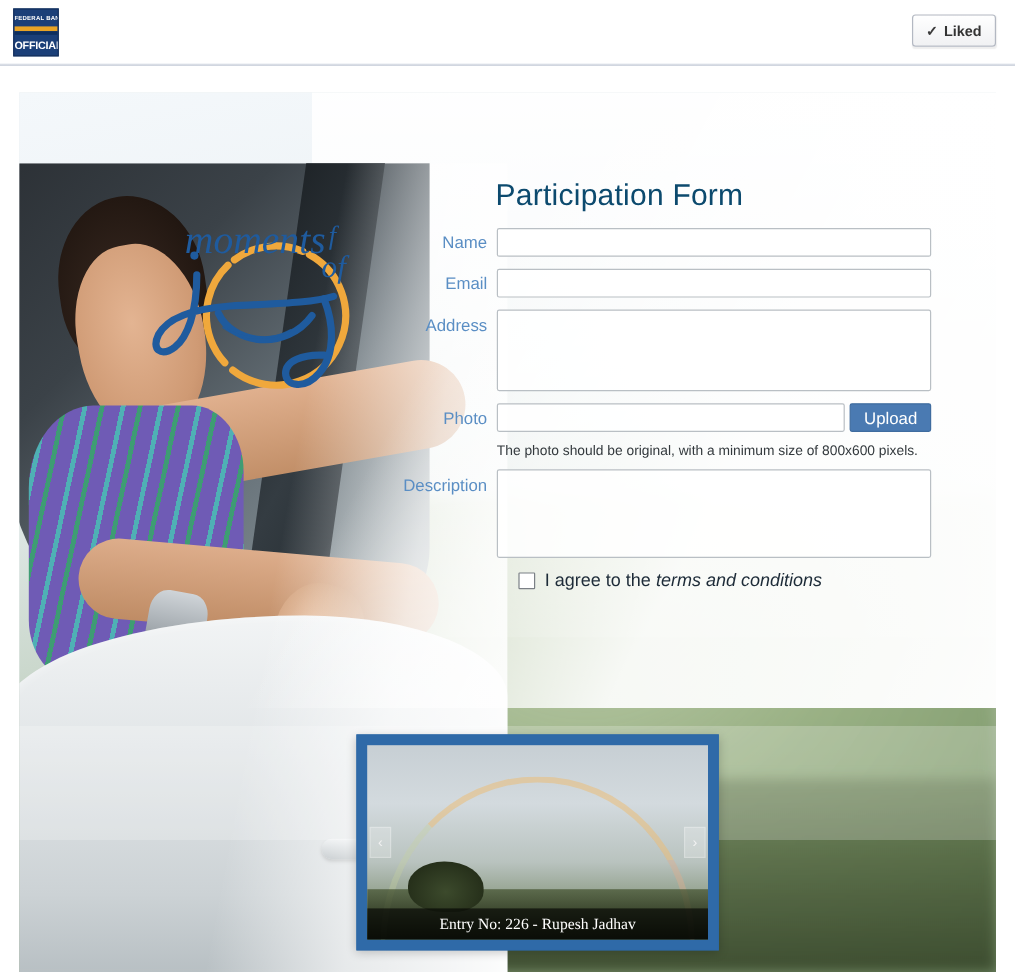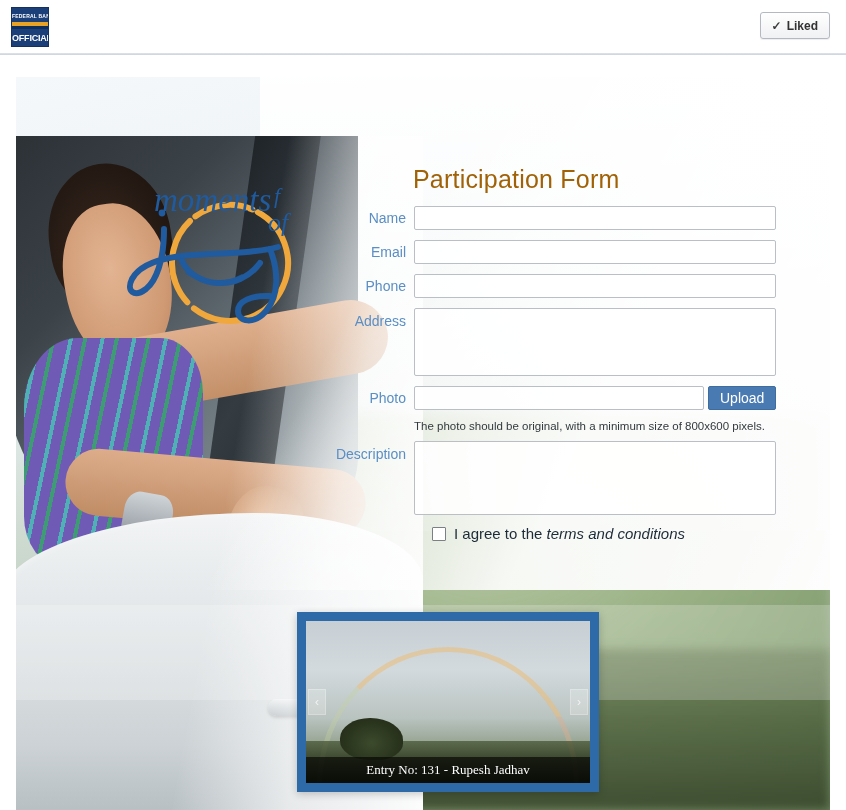--- a/index.html
+++ b/index.html
@@ -191,22 +191,22 @@
   
   #brand-logo {
     position:absolute; left:104px; top:88px; width:210px; height:170px;
   }
 
   
   #form {
     position:absolute; left:318px; top:72px; width:460px;
   }
   #form-title {
-    font-size:25px; color:#a16207; font-weight:normal;
-    margin:16px 0 12px 79px; letter-spacing:.2px;
+    font-size:25px; color:#0c4a6e; font-weight:normal;
+    margin:0 0 12px 79px; letter-spacing:.2px;
   }
   .row { display:flex; align-items:flex-start; margin-bottom:10px; }
   .row .lbl {
     width:72px; text-align:right; padding-right:8px;
     font-size:14px; color:#5a8ec4; line-height:24px; white-space:nowrap;
   }
   .row .lbl.tall { line-height:22px; padding-top:2px; }
   .fld {
     width:362px; height:24px; box-sizing:border-box;
     background:rgba(255,255,255,.86);
@@ -375,24 +375,20 @@
       <div class="row">
         <div class="lbl">Name</div>
         <input class="fld" type="text" value="" style="">
       </div>
 
       <div class="row">
         <div class="lbl">Email</div>
         <input class="fld" type="text" value="" style="">
       </div>
 
-      <div class="row">
-        <div class="lbl">Phone</div>
-        <input class="fld" type="text" value="" style="">
-      </div>
 
       <div class="row">
         <div class="lbl tall">Address</div>
         <textarea class="fld" style=""></textarea>
       </div>
 
       <div class="row">
         <div class="lbl">Photo</div>
         <div class="photo-row">
           <input class="fld" id="photo-input" type="text" value="" style="">
@@ -418,18 +414,18 @@
 
     <div id="carousel">
       <div id="carousel-inner">
         <div id="rainbow"></div>
         <div id="carousel-trees"></div>
         <div id="carousel-tree-blob"></div>
 
         <div class="car-nav" id="car-prev">‹</div>
         <div class="car-nav" id="car-next">›</div>
 
-        <div id="carousel-caption">Entry No: 131 - Rupesh Jadhav</div>
+        <div id="carousel-caption">Entry No: 226 - Rupesh Jadhav</div>
       </div>
     </div>
 
   </div>
 </div>
 
 </body></html>

